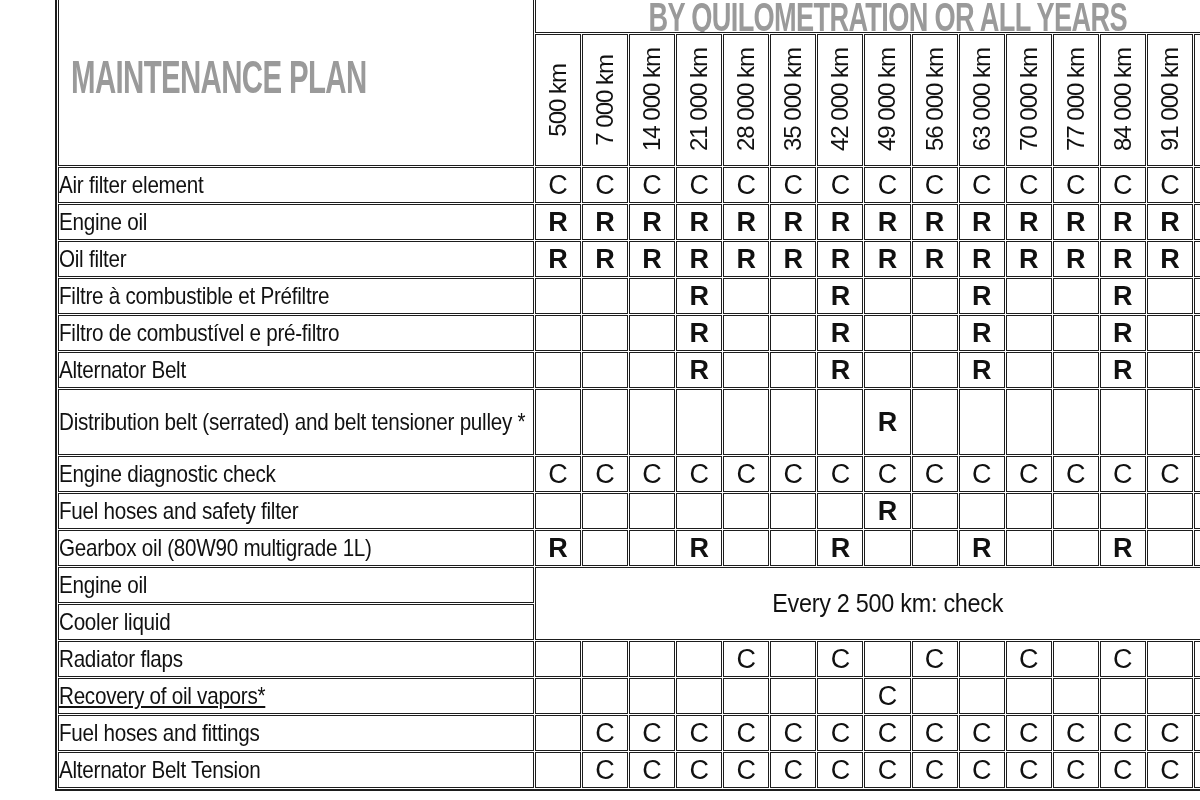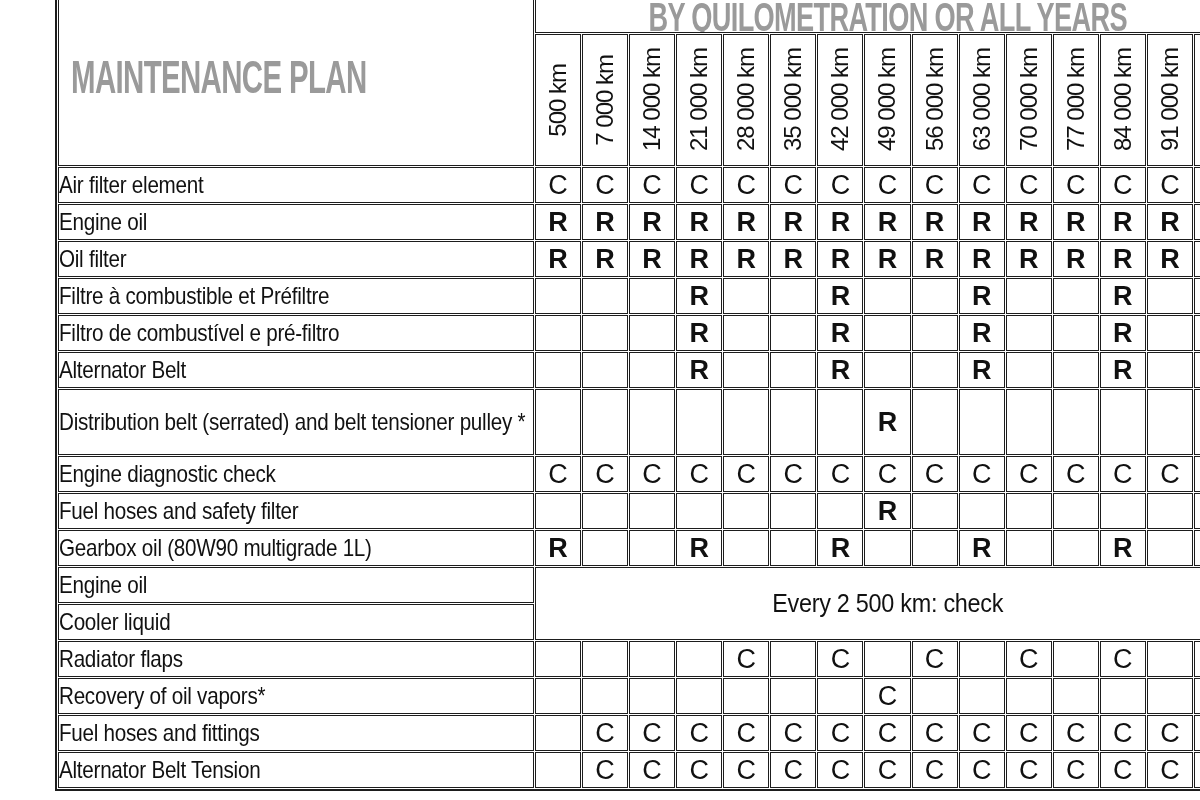--- a/index.html
+++ b/index.html
@@ -389,21 +389,21 @@
           <td class="val" style="height: 36px;"></td>
           <td class="val" style="height: 36px;">C</td>
           <td class="val" style="height: 36px;"></td>
           <td class="val" style="height: 36px;">C</td>
           <td class="val" style="height: 36px;"></td>
           <td class="val" style="height: 36px;">C</td>
           <td class="val" style="height: 36px;"></td>
           <td class="val" style="height: 36px;">C</td>
         </tr>
         <tr>
-          <td class="lbl" style="height: 36px;">
+          <td class="lbl" style="height: 36px; text-decoration: underline;">
             <div class="lbl-inner">Recovery of oil vapors*</div>
           </td>
           <td class="val" style="height: 36px;"></td>
           <td class="val" style="height: 36px;"></td>
           <td class="val" style="height: 36px;"></td>
           <td class="val" style="height: 36px;"></td>
           <td class="val" style="height: 36px;"></td>
           <td class="val" style="height: 36px;"></td>
           <td class="val" style="height: 36px;"></td>
           <td class="val" style="height: 36px;">C</td>

